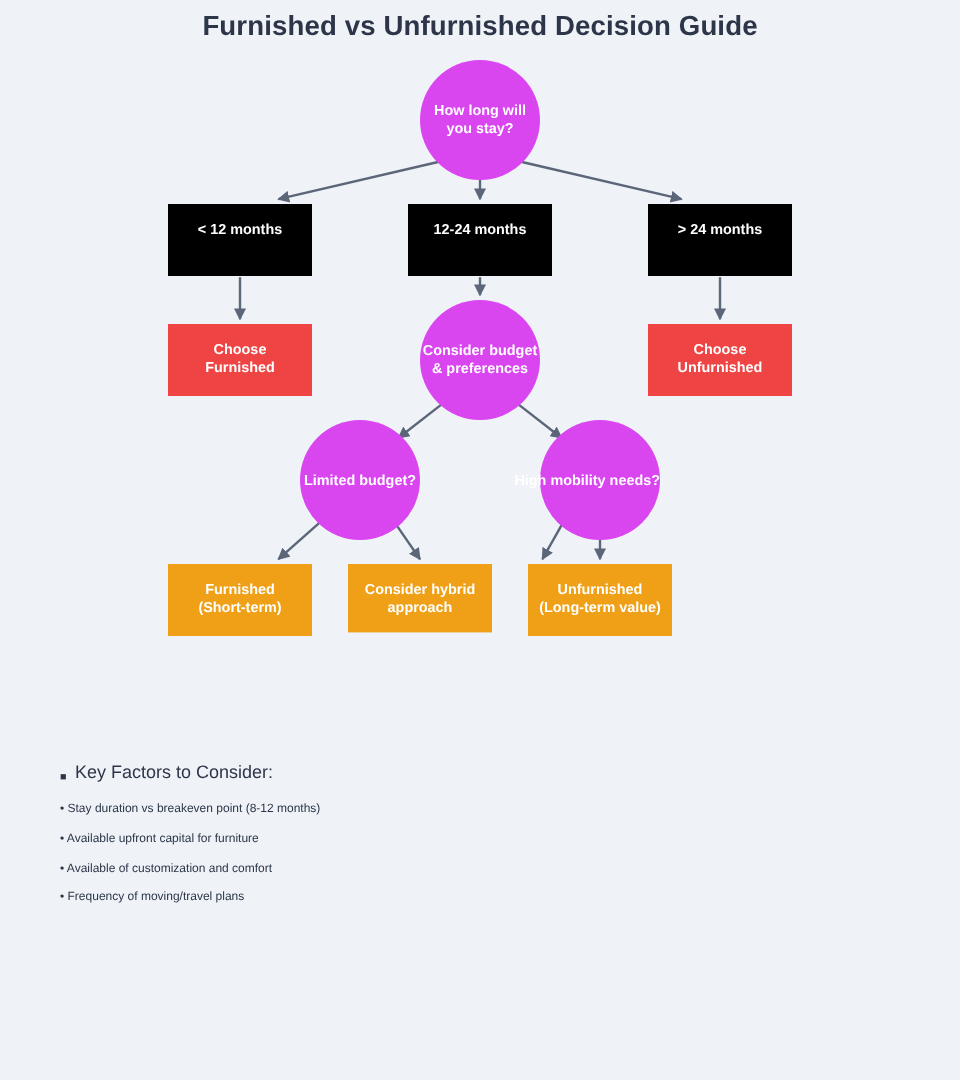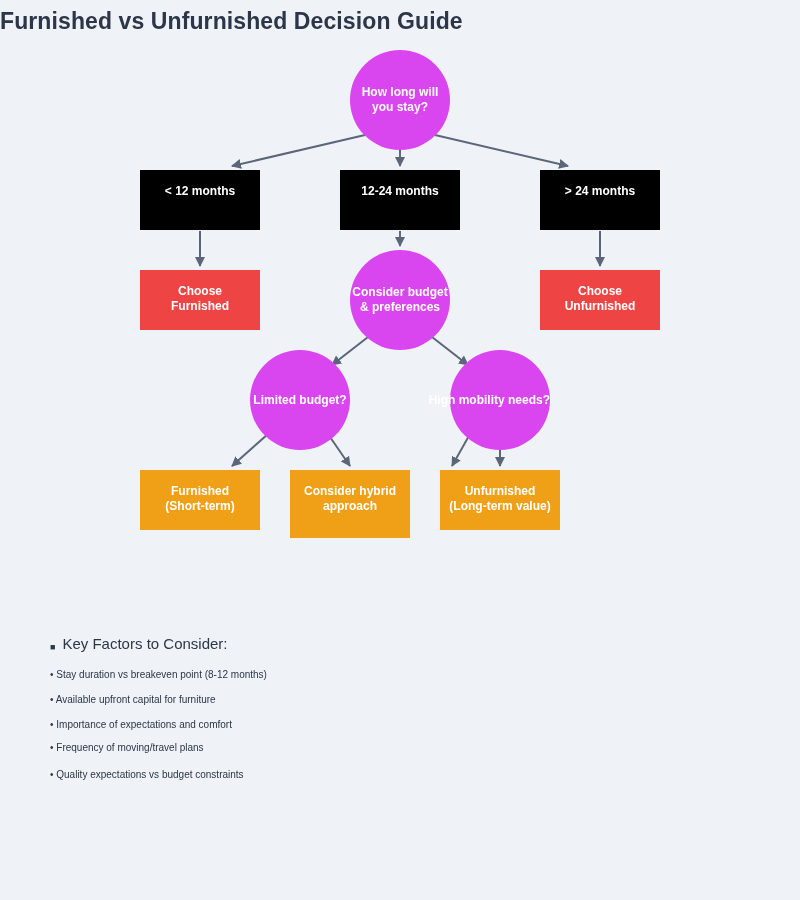--- a/index.html
+++ b/index.html
@@ -19,21 +19,21 @@
     left: 0;
     top: 0;
     width: 800px;
     height: 900px;
   }
   .title {
     position: absolute;
     left: 0;
     top: 8px;
     width: 800px;
-    text-align: left;
+    text-align: center;
     font-size: 23px;
     font-weight: bold;
     color: #2c3648;
     letter-spacing: 0.1px;
   }
   svg.edges {
     position: absolute;
     left: 0;
     top: 0;
     width: 800px;
@@ -156,32 +156,31 @@
   </div>
 
   <div class="node node-circle c-decision" style="left:450px; top:350px; width:100px; height:100px;justify-content:flex-end;">
     <span>High mobility needs?</span>
   </div>
 
   <div class="node node-box c-action" style="left:140px; top:470px; width:120px; height:60px;">
     <span>Furnished<br>(Short-term)</span>
   </div>
 
-  <div class="node node-box c-action" style="left:290px; top:470px; width:120px; height:68px;">
+  <div class="node node-box c-action" style="left:290px; top:470px; width:120px; height:57px;">
     <span>Consider hybrid<br>approach</span>
   </div>
 
   <div class="node node-box c-action" style="left:440px; top:470px; width:120px; height:60px;">
     <span>Unfurnished<br>(Long-term value)</span>
   </div>
 
   <div class="factors-head">
     <span class="glyph">■</span>
     <span>Key Factors to Consider:</span>
   </div>
 
   <div class="factor" style="top:669px;">• Stay duration vs breakeven point (8-12 months)</div>
   <div class="factor" style="top:694px;">• Available upfront capital for furniture</div>
-  <div class="factor" style="top:719px;">• Importance of expectations and comfort</div>
+  <div class="factor" style="top:719px;">• Available of customization and comfort</div>
   <div class="factor" style="top:742px;">• Frequency of moving/travel plans</div>
-  <div class="factor" style="top:769px;">• Quality expectations vs budget constraints</div>
 
 </div>
 
 </body></html>

